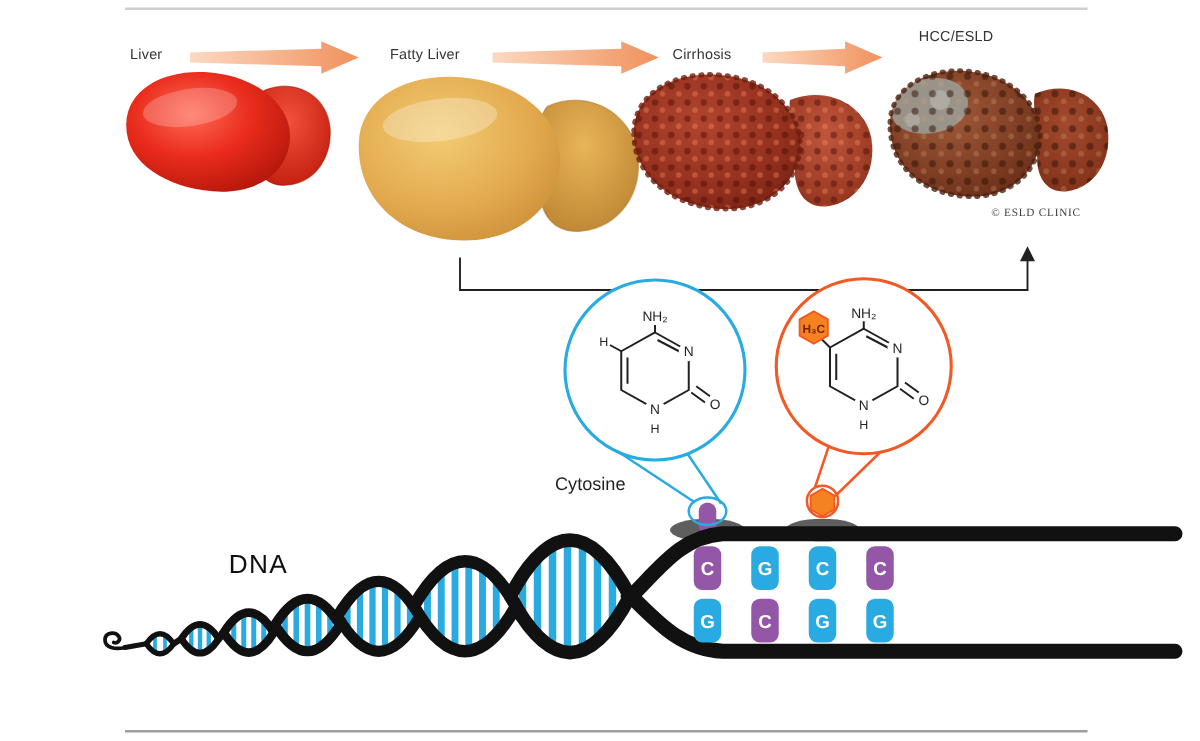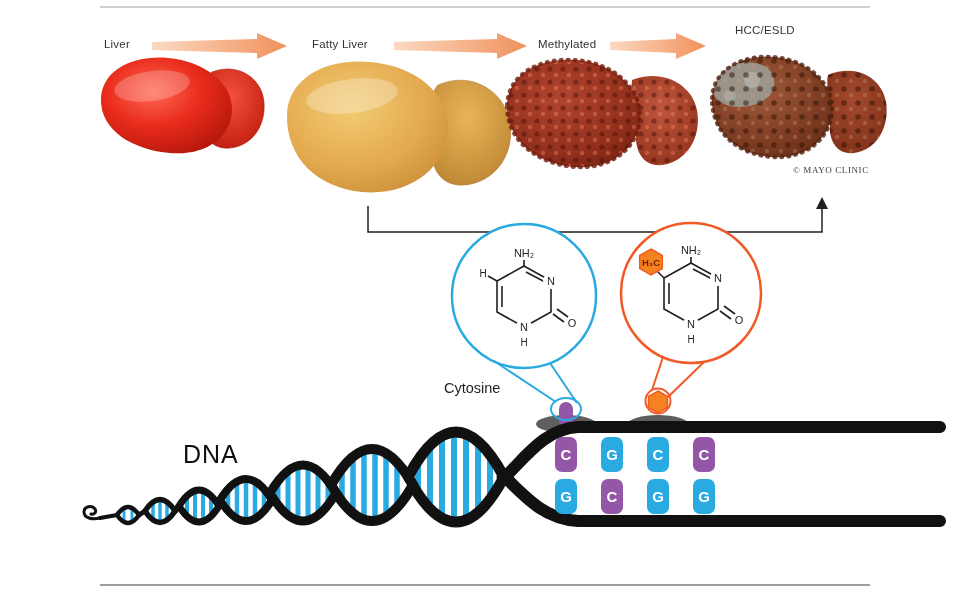--- a/index.html
+++ b/index.html
@@ -9,21 +9,21 @@
   svg text{font-family:"Liberation Sans",sans-serif;fill:#231f20;}
   .base-letter{fill:#fff;font-weight:bold;font-size:15px;text-anchor:middle;}
   .atom{font-size:11px;text-anchor:middle;}
   .atom-sm{font-size:10px;text-anchor:middle;}
   .methyl-txt{font-size:9.5px;font-weight:bold;text-anchor:middle;fill:#7a2000;}
   .lbl{position:absolute;color:#2b2b2b;}
   .stage-label{font-size:11.5px;letter-spacing:.2px;color:#333;}
   .credit{font-family:"Liberation Serif",serif;font-size:9px;letter-spacing:.6px;color:#3c3c3c;}
   .mol-label{font-size:14.5px;color:#231f20;}
   .mol-label span{display:block;line-height:18px;}
-  .dna-label{font-size:25px;color:#0f0f0f;letter-spacing:1px;}
+  .dna-label{font-size:21px;color:#0f0f0f;letter-spacing:1px;}
   .rule{position:absolute;left:100px;width:770px;}
   .rule-top{top:6px;height:2px;background:#cfcfcf;}
   .rule-bottom{top:584px;height:2px;background:#9e9e9e;}
 </style>
 </head>
 <body>
 
 <div class="canvas">
 
   <div class="rule rule-top"></div>
@@ -305,21 +305,21 @@
       <line x1="550" y1="363" x2="577" y2="403" stroke="#29abe2" stroke-width="2"></line>
       <ellipse cx="566" cy="409" rx="15" ry="11" stroke="#29abe2" stroke-width="2"></ellipse>
       <line x1="663" y1="357" x2="652" y2="390" stroke="#f15a24" stroke-width="2"></line>
       <line x1="704" y1="362" x2="668" y2="397" stroke="#f15a24" stroke-width="2"></line>
       <circle cx="658" cy="401" r="12.5" stroke="#f15a24" stroke-width="2"></circle>
     </g>
   </svg>
 
   <div class="lbl stage-label" style="left:104px;top:38px">Liver</div>
   <div class="lbl stage-label" style="left:312px;top:38px">Fatty Liver</div>
-  <div class="lbl stage-label" style="left:538px;top:38px">Methylated</div>
+  <div class="lbl stage-label" style="left:538px;top:38px">Cirrhosis</div>
   <div class="lbl stage-label" style="left:735px;top:24px">HCC/ESLD</div>
 
-  <div class="lbl credit" style="left:793px;top:165px">© MAYO CLINIC</div>
+  <div class="lbl credit" style="left:793px;top:165px">© ESLD CLINIC</div>
 
   <div class="lbl mol-label" style="left:444px;top:380px">Cytosine</div>
 
   <div class="lbl dna-label" style="left:183px;top:440px">DNA</div>
 </div>
 
 </body></html>

